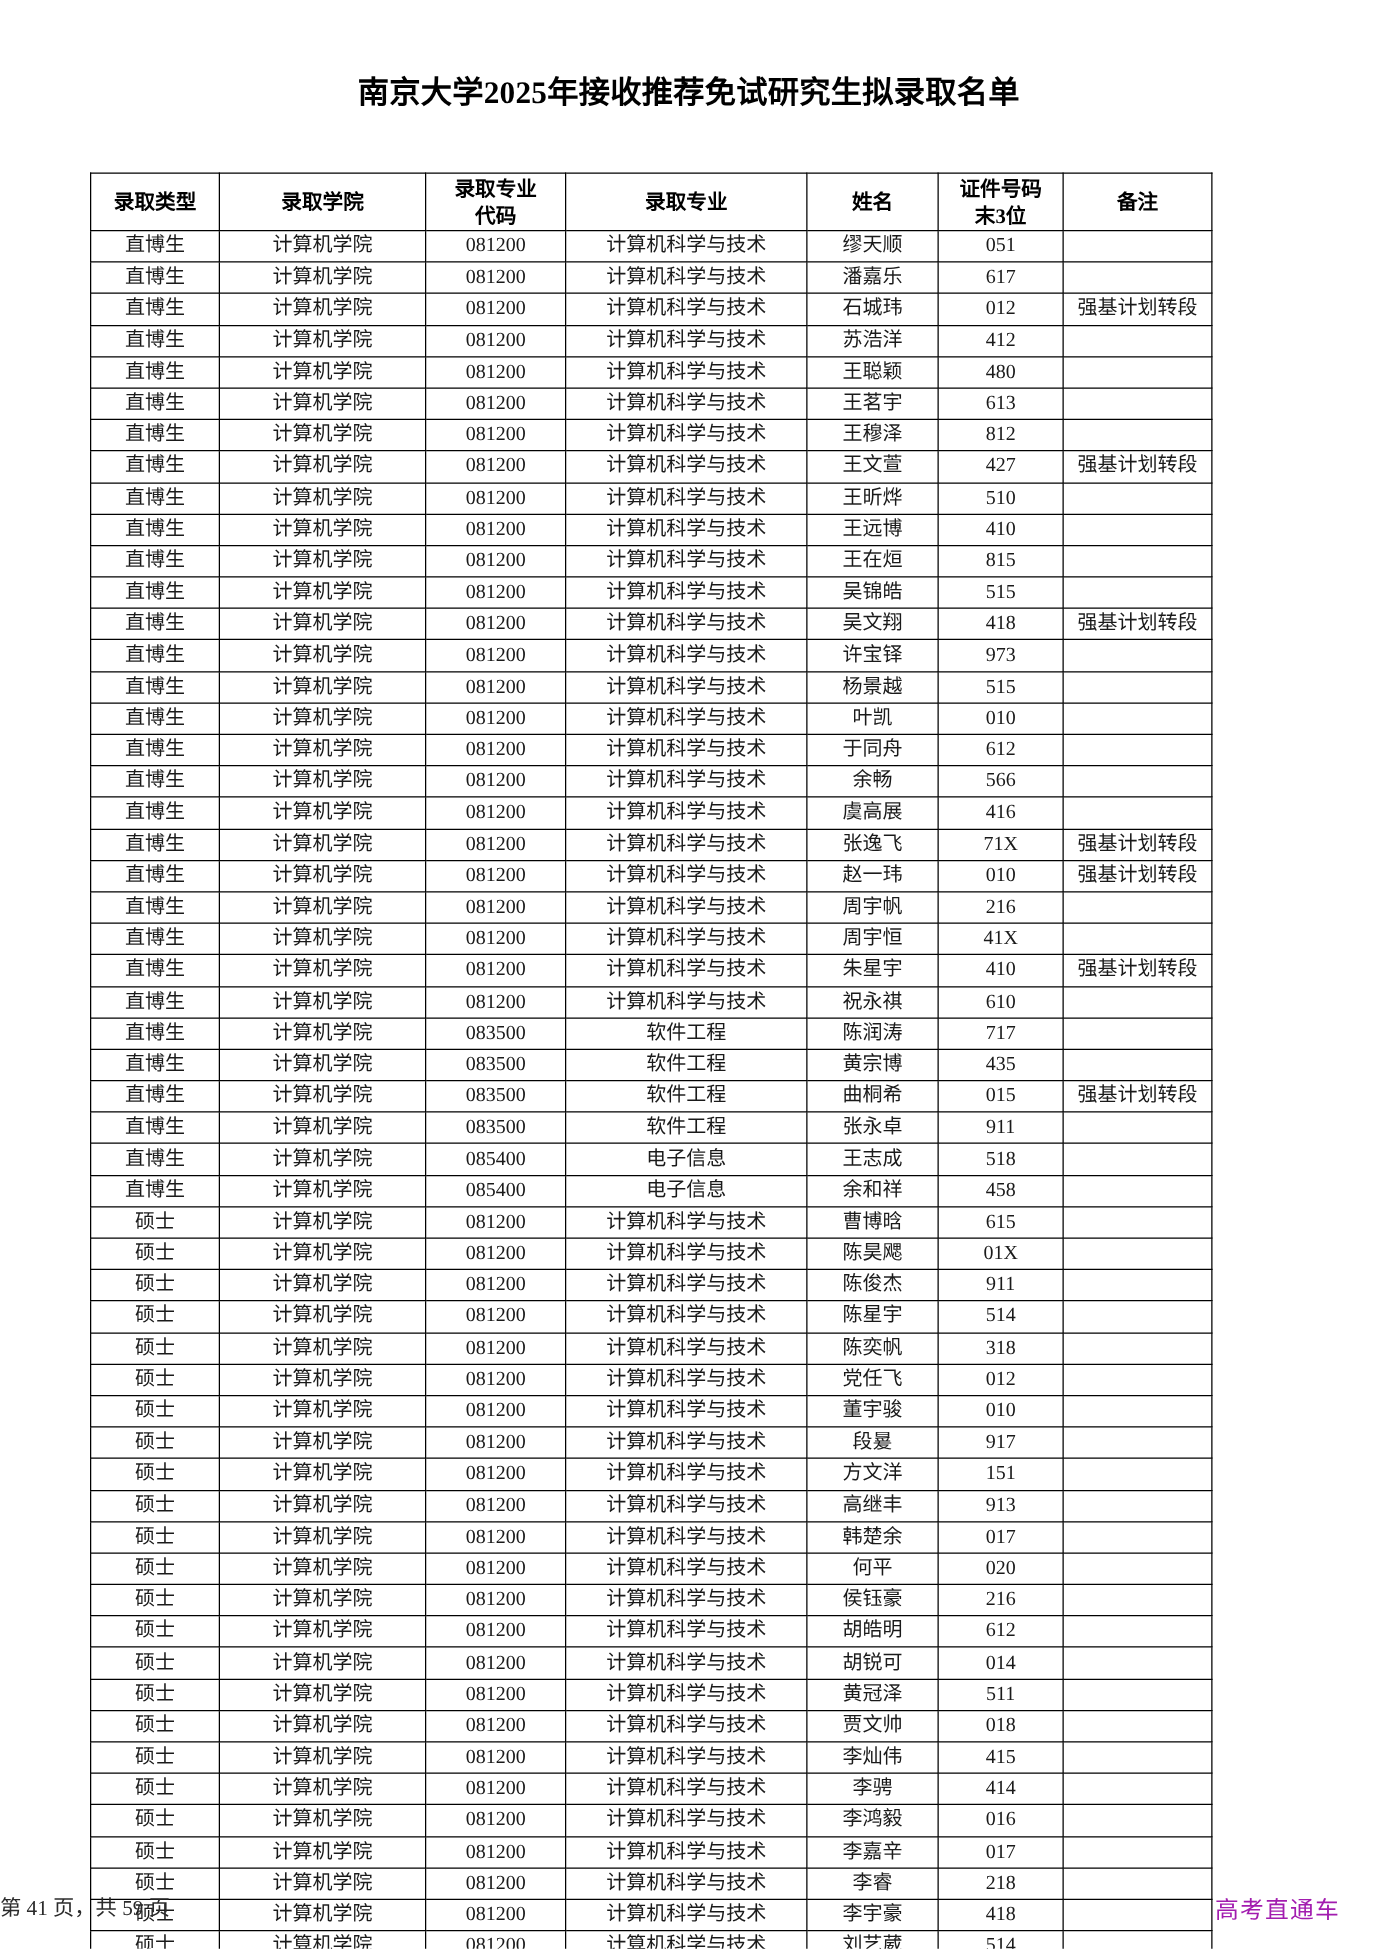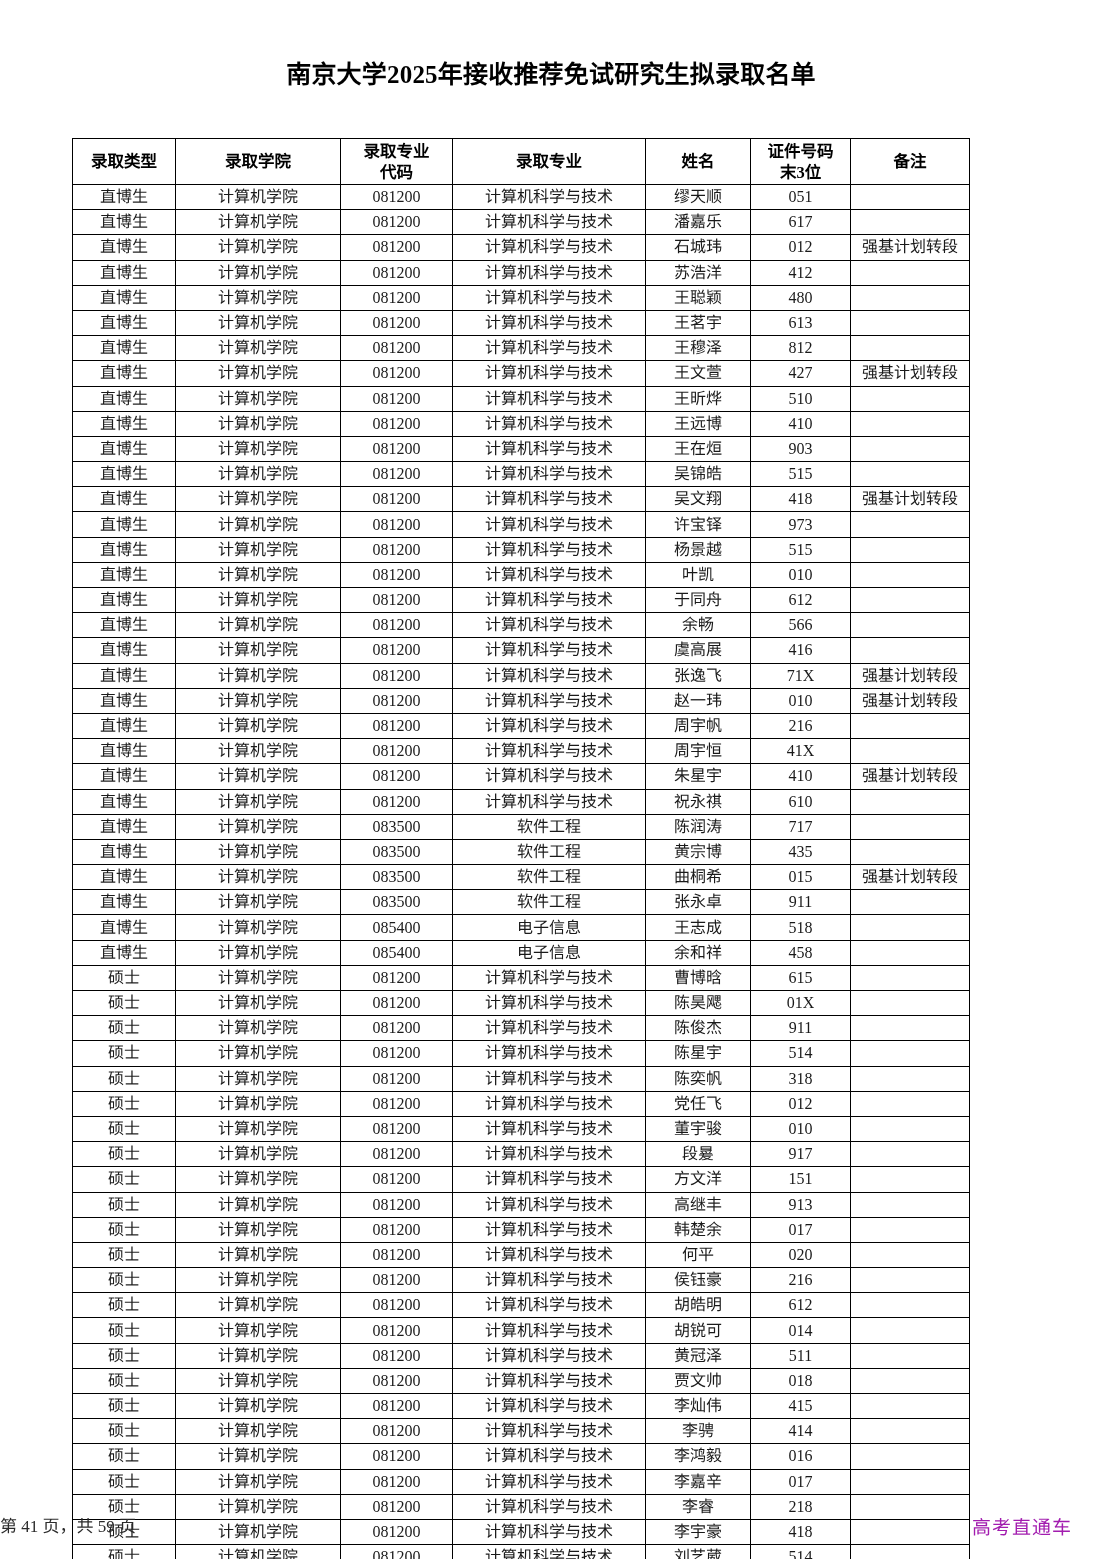--- a/index.html
+++ b/index.html
@@ -226,21 +226,21 @@
             <td>王远博</td>
             <td>410</td>
             <td></td>
           </tr>
           <tr>
             <td>直博生</td>
             <td>计算机学院</td>
             <td>081200</td>
             <td>计算机科学与技术</td>
             <td>王在烜</td>
-            <td>903</td>
+            <td>815</td>
             <td></td>
           </tr>
           <tr>
             <td>直博生</td>
             <td>计算机学院</td>
             <td>081200</td>
             <td>计算机科学与技术</td>
             <td>吴锦皓</td>
             <td>515</td>
             <td></td>

